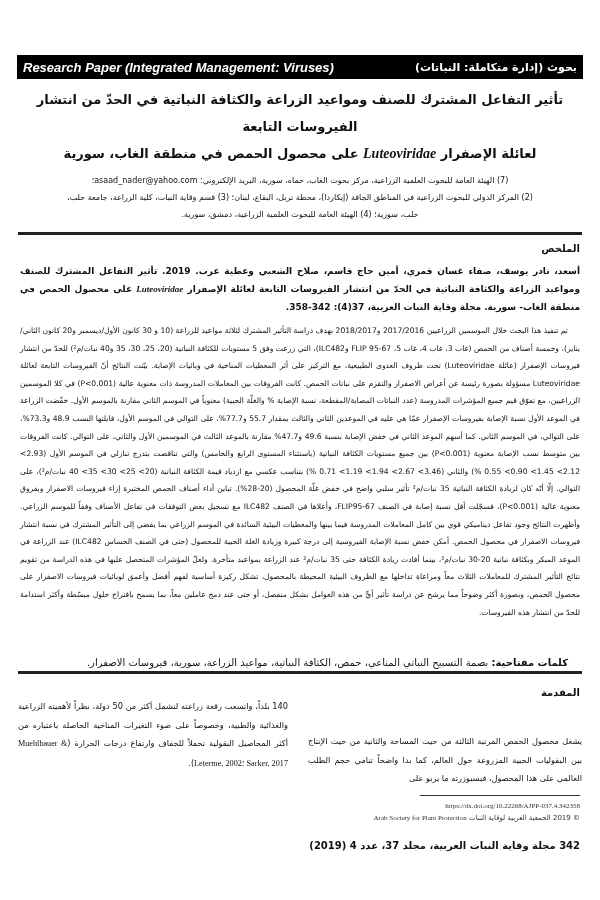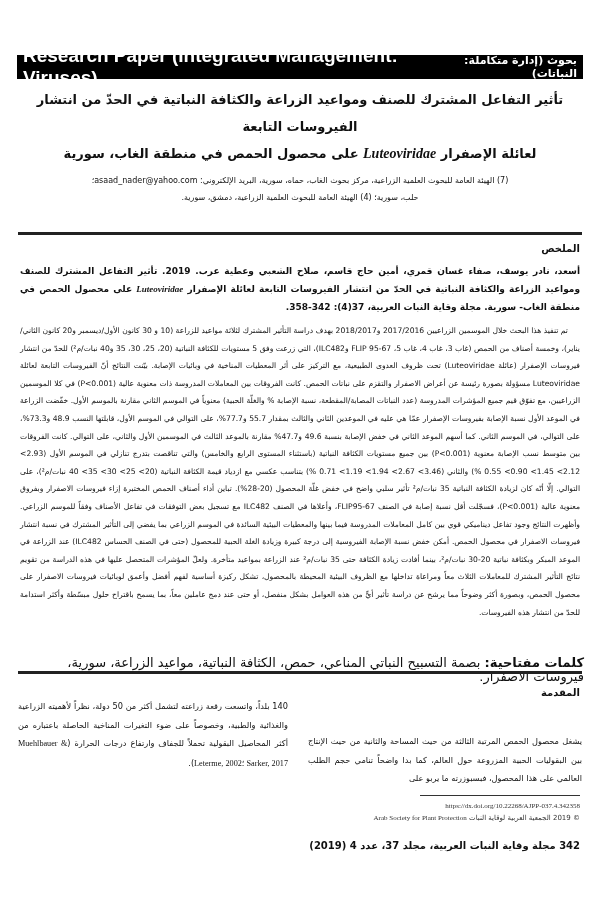--- a/index.html
+++ b/index.html
@@ -1,33 +1,33 @@
 <!DOCTYPE html>
 <html><head>
 <meta charset="utf-8">
 <style>
   html, body { margin:0; padding:0; background:#ffffff; }
   body { width:600px; height:900px; overflow:hidden; position:relative; font-family:"DejaVu Sans", sans-serif; color:#111; }
   .page { position:absolute; left:0; top:0; width:600px; height:900px; }
   .banner { position:absolute; left:17px; top:55px; width:489px; height:24px; background:#000; color:#fff;
             display:flex; justify-content:space-between; align-items:center; padding:0 6px; box-sizing:border-box; }
   .banner { width:566px; }
-  .banner .en { font-family:"Liberation Sans", sans-serif; font-weight:bold; font-size:19px; }
+  .banner .en { font-family:"Liberation Sans", sans-serif; font-weight:bold; font-size:13px;font-style:italic; }
   .banner .ar { font-family:"DejaVu Sans", sans-serif; font-weight:bold; font-size:11px; direction:rtl; }
   .title { position:absolute; left:20px; width:560px; top:86px; text-align:center; direction:rtl;
            font-weight:bold; font-size:13px; line-height:27px; }
   .title i { font-family:"Liberation Serif", serif; font-size:14px; }
   .authors { position:absolute; left:20px; width:560px; top:150px; text-align:center; direction:rtl; font-size:8.5px; }
   .affil { position:absolute; left:20px; width:560px; top:172px; text-align:center; direction:rtl; font-size:8px; line-height:17px; }
   .rule-thick { position:absolute; left:18px; width:564px; height:3px; background:#222; }
   .section-head { position:absolute; left:20px; width:560px; direction:rtl; font-weight:bold; font-size:10px; }
   .citation { position:absolute; left:20px; width:560px; top:262px; direction:rtl; text-align:justify; font-weight:bold; font-size:9px; line-height:18px; }
   .citation i { font-family:"Liberation Serif", serif; }
   .abstract { position:absolute; left:20px; width:560px; top:322px; direction:rtl; text-align:justify; font-size:7.6px; line-height:17.6px; text-indent:12px; }
-  .keywords { position:absolute; left:24px; width:560px; top:656px; direction:rtl; font-size:13px; line-height:14px; }
+  .keywords { position:absolute; left:8px; width:560px; top:656px; direction:rtl; font-size:10px; line-height:14px; }
   .keywords b { font-weight:bold; }
   .col { position:absolute; direction:rtl; text-align:justify; font-size:8.2px; line-height:18.5px; }
   .col-right { left:308px; width:274px; top:732px; }
   .col-left { left:18px; width:270px; top:697px; }
   .col-left .en { font-family:"Liberation Serif", serif; }
   .intro-head { position:absolute; left:308px; width:272px; top:687px; direction:rtl; text-align:right; font-weight:bold; font-size:10px; }
   .foot-rule { position:absolute; left:420px; width:160px; top:795px; height:1px; background:#333; }
   .doi { position:absolute; left:300px; width:280px; top:802px; text-align:right; font-family:"Liberation Serif", serif; font-size:7px; color:#333; }
   .copyright { position:absolute; left:300px; width:280px; top:814px; text-align:right; font-size:7px; color:#333; direction:rtl; }
   .copyright .en { font-family:"Liberation Serif", serif; }
@@ -48,20 +48,21 @@
     <div>
       <span>لعائلة الإصفرار</span>
       <i>Luteoviridae</i>
       <span>على محصول الحمص في منطقة الغاب، سورية</span>
     </div>
   </div>
 
 
   <div class="affil">
     <div>(7) الهيئة العامة للبحوث العلمية الزراعية، مركز بحوث الغاب، حماه، سورية، البريد الإلكتروني: asaad_nader@yahoo.com؛</div>
+    <div>(2) المركز الدولي للبحوث الزراعية في المناطق الجافة (إيكاردا)، محطة تربل، البقاع، لبنان؛ (3) قسم وقاية النبات، كلية الزراعة، جامعة حلب،</div>
     <div>حلب، سورية؛ (4) الهيئة العامة للبحوث العلمية الزراعية، دمشق، سورية.</div>
   </div>
 
   <div class="rule-thick" style="top:232px;"></div>
 
   <div class="section-head" style="top:243px;">الملخص</div>
 
   <div class="citation">
     <span>أسعد، نادر يوسف، صفاء غسان قمري، أمين حاج قاسم، صلاح الشعبي وعطية عرب. 2019. تأثير التفاعل المشترك للصنف ومواعيد الزراعة والكثافة النباتية في الحدّ من انتشار الفيروسات التابعة لعائلة الإصفرار</span>
     <i>Luteoviridae</i>

